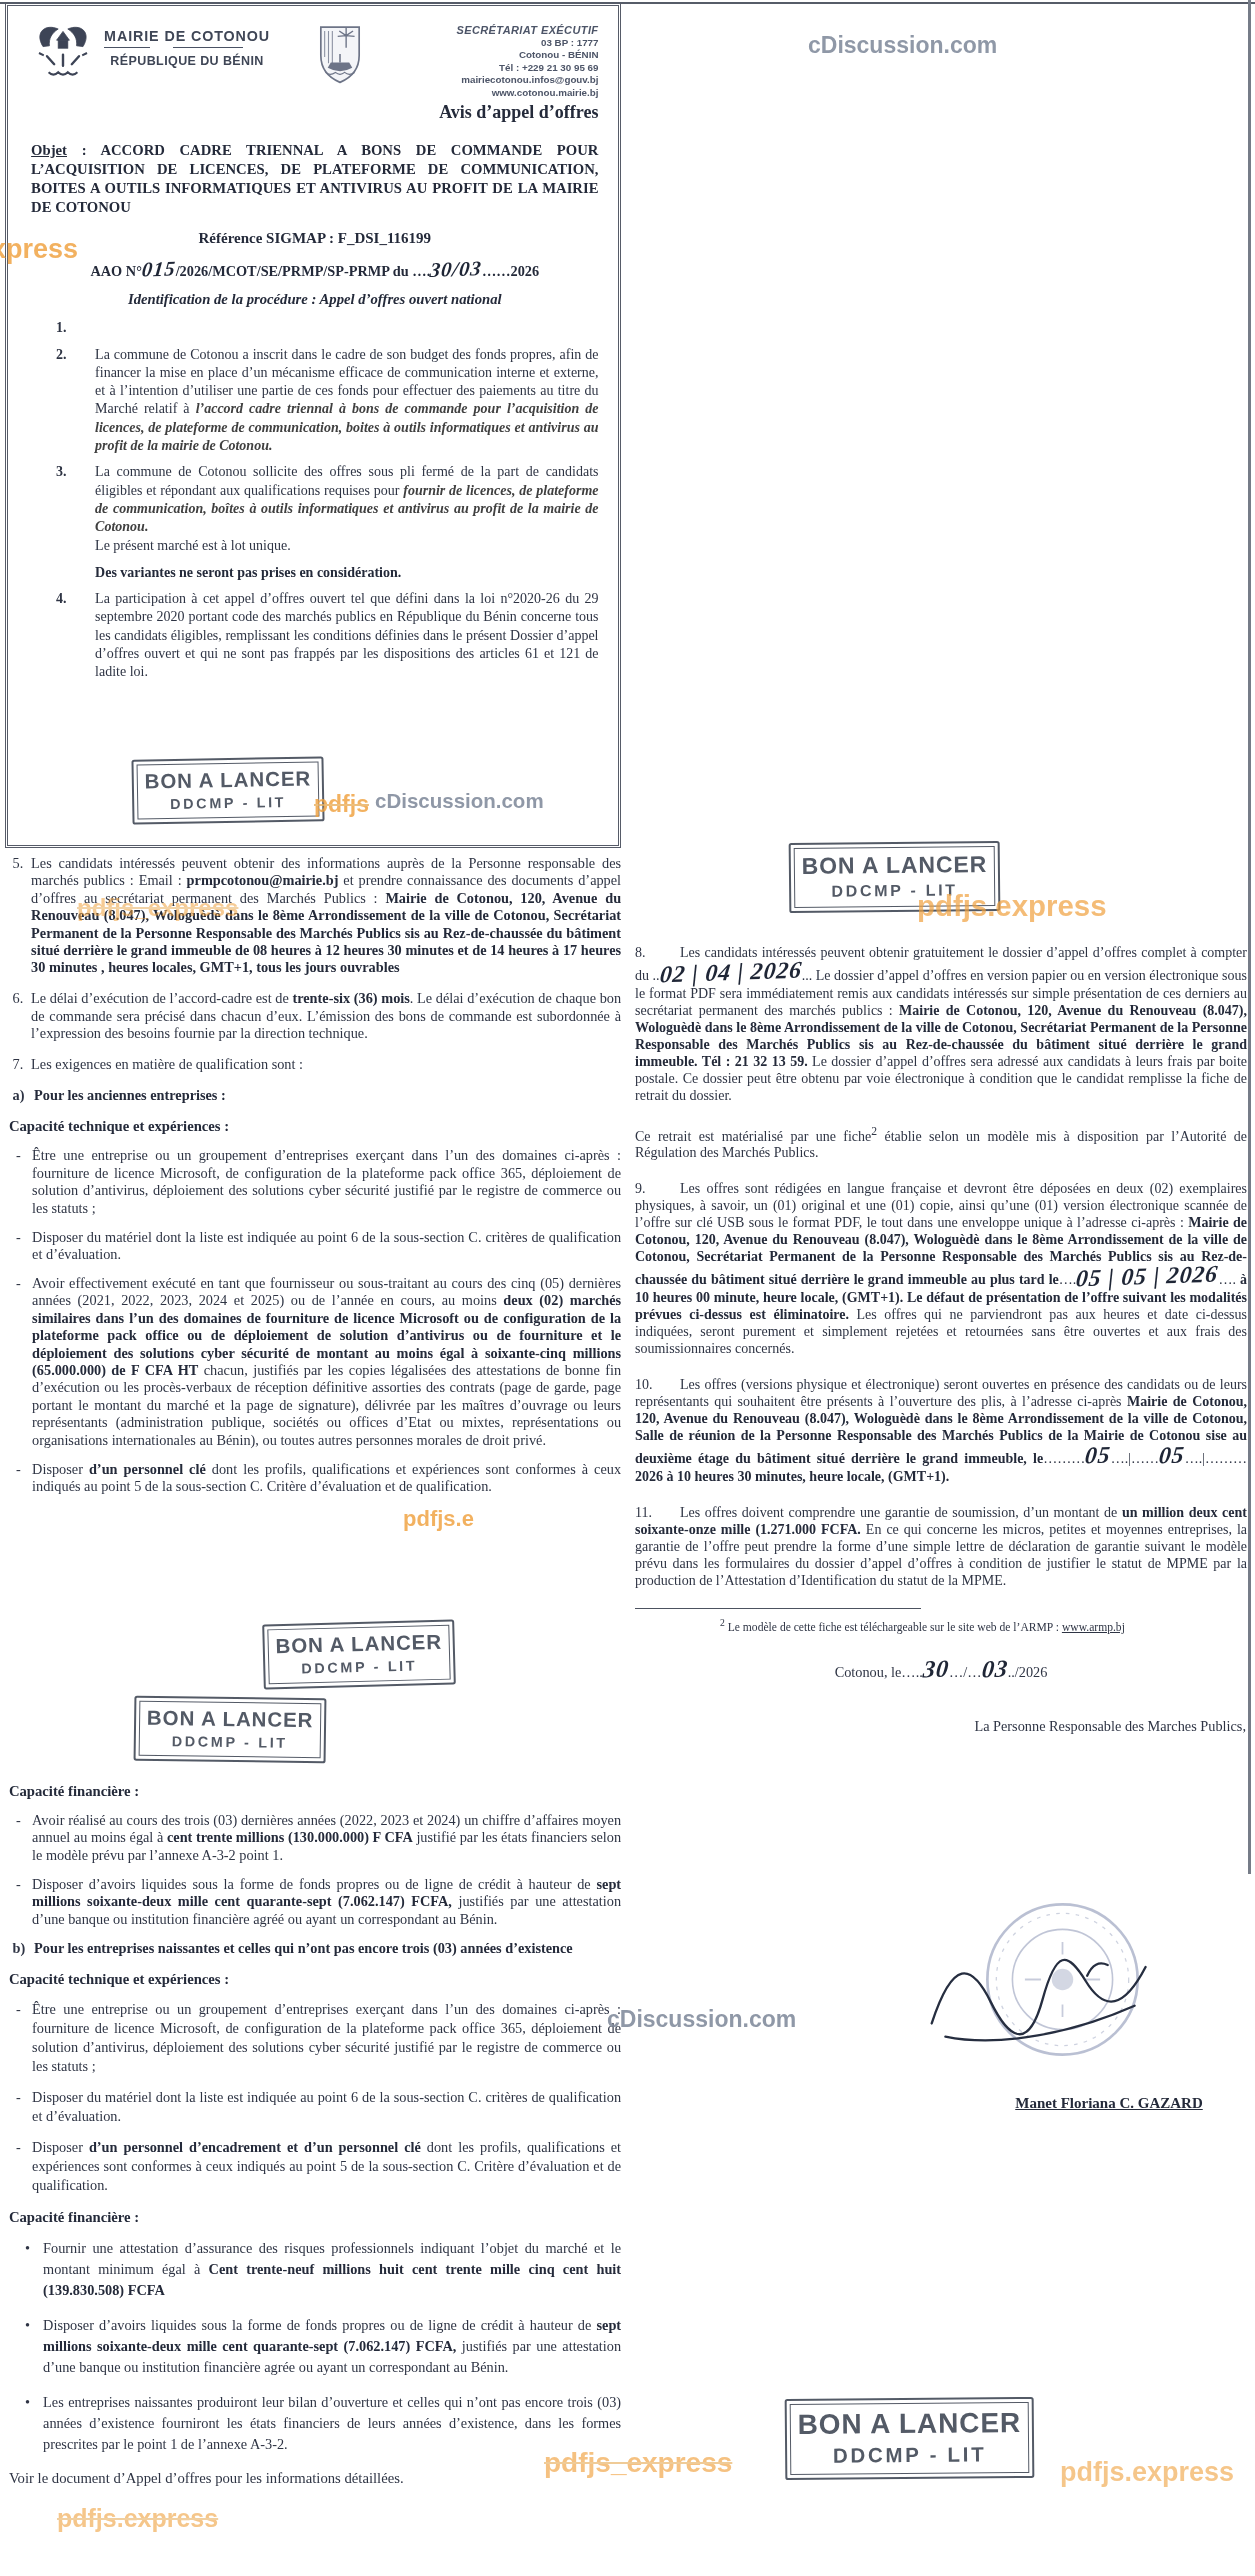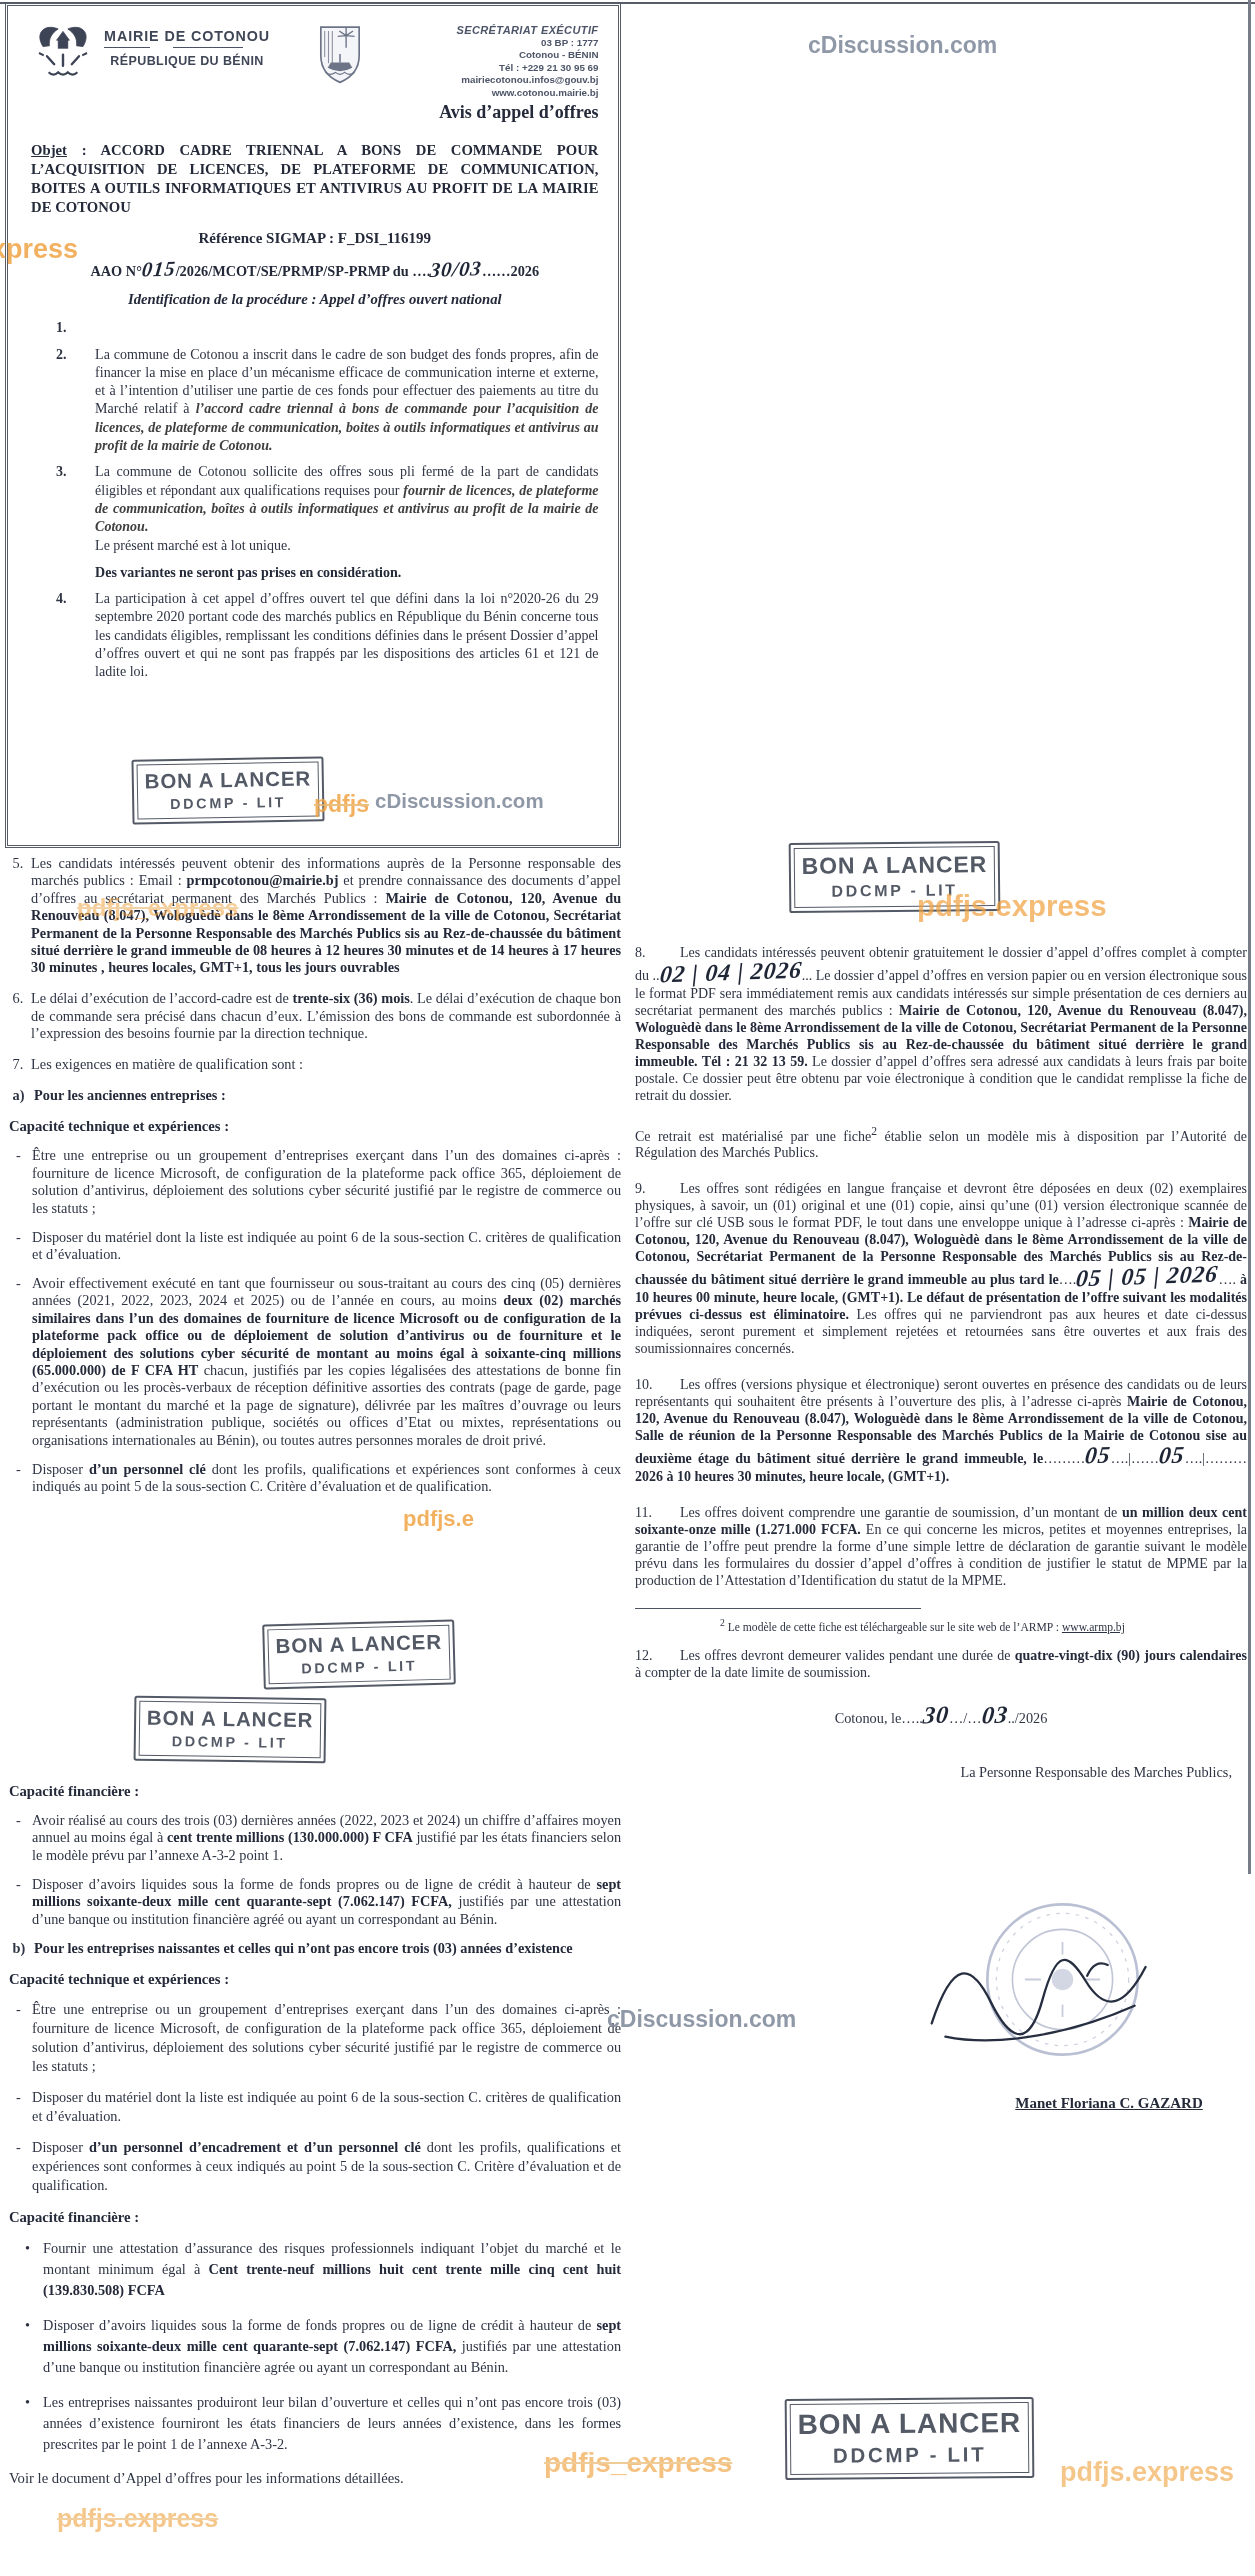--- a/index.html
+++ b/index.html
@@ -89,21 +89,21 @@
   .xloose{line-height:21px;}
   .lfooter{margin-top:12.5px;font-size:14.7px;margin-left:1.8px;}
 
   
   .colr{position:absolute;left:635px;top:944px;width:612px;font-size:14px;line-height:17px;}
   .rp{margin-bottom:19px;}
   .rno{display:inline-block;width:45px;}
   .fn-rule{width:286px;border-top:1.8px solid #4c5260;margin:0 0 7.1px 0;}
   .fnote{font-size:11.6px;margin-left:85px;margin-bottom:12px;line-height:14.3px;}
   .dateline{margin-top:21.4px;text-align:center;font-size:14.3px;}
-  .sigtitle{margin-top:37px;text-align:right;font-size:14.3px;padding-right:15px;}
+  .sigtitle{margin-top:37px;text-align:right;font-size:14.3px;padding-right:1px;}
   .signame{position:absolute;left:962px;top:2095px;width:294px;text-align:center;
     font-size:15px;font-weight:bold;text-decoration:underline;color:#242a3a;}
   .roundstamp{position:absolute;left:982px;top:1899px;opacity:.75;}
   .sigsvg{position:absolute;left:910px;top:1926px;transform:rotate(-5deg);}
 </style>
 </head>
 <body>
 
 <div class="edge-top"></div>
 <div class="edge-right"></div>
@@ -311,21 +311,20 @@
 
   <p class="rp j"><span class="rno">9.</span><span>Les offres sont rédigées en langue française et devront être déposées en deux (02) exemplaires physiques, à savoir, un (01) original et une (01) copie, ainsi qu’une (01) version électronique scannée de l’offre sur clé USB sous le format PDF, le tout dans une enveloppe unique à l’adresse ci-après : </span><span class="b">Mairie de Cotonou, 120, Avenue du Renouveau (8.047), Wologuèdè dans le 8ème Arrondissement de la ville de Cotonou, Secrétariat Permanent de la Personne Responsable des Marchés Publics sis au Rez-de-chaussée du bâtiment situé derrière le grand immeuble au plus tard le</span><span>….</span><span class="hw hw-lg">05 | 05 | 2026</span><span>….</span><span class="b"> à 10 heures 00 minute, heure locale, (GMT+1). Le défaut de présentation de l’offre suivant les modalités prévues ci-dessus est éliminatoire.</span><span> Les offres qui ne parviendront pas aux heures et date ci-dessus indiquées, seront purement et simplement rejetées et retournées sans être ouvertes et aux frais des soumissionnaires concernés.</span></p>
 
   <p class="rp j"><span class="rno">10.</span><span>Les offres (versions physique et électronique) seront ouvertes en présence des candidats ou de leurs représentants qui souhaitent être présents à l’ouverture des plis, à l’adresse ci-après </span><span class="b">Mairie de Cotonou, 120, Avenue du Renouveau (8.047), Wologuèdè dans le 8ème Arrondissement de la ville de Cotonou, Salle de réunion de la Personne Responsable des Marchés Publics de la Mairie de Cotonou sise au deuxième étage du bâtiment situé derrière le grand immeuble, le</span><span>………</span><span class="hw hw-lg">05</span><span>….|……</span><span class="hw hw-lg">05</span><span>….|………</span><span class="b">2026  à 10 heures 30 minutes, heure locale, (GMT+1).</span></p>
 
   <p class="rp j"><span class="rno">11.</span><span>Les offres doivent comprendre une garantie de soumission, d’un montant de </span><span class="b">un million deux cent soixante-onze mille (1.271.000 FCFA.</span><span> En ce qui concerne les micros, petites et moyennes entreprises, la garantie de l’offre peut prendre la forme d’une simple lettre de déclaration de garantie suivant le modèle prévu dans les formulaires du dossier d’appel d’offres à condition de justifier le statut de MPME par la production de l’Attestation d’Identification du statut de la MPME.</span></p>
 
   <div class="fn-rule"></div>
   <p class="fnote"><sup>2</sup><span> Le modèle de cette fiche est téléchargeable sur le site web de l’ARMP : </span><span class="u">www.armp.bj</span></p>
 
-  <p class="rp j"><span class="rno">12.</span><span>Les offres devront demeurer valides pendant une durée de </span><span class="b">quatre-vingt-dix (90) jours calendaires</span><span> à compter de la date limite de soumission.</span></p>
 
   <p class="dateline"><span>Cotonou, le…..</span><span class="hw hw-lg">30</span><span>…/…</span><span class="hw hw-lg">03</span><span>../2026</span></p>
 
   <p class="sigtitle">La Personne Responsable des Marches Publics,</p>
 </div>
 
 <div class="wm wm-g" style="left:607px;top:2006px;font-size:23px">cDiscussion.com</div>
 
 <div class="roundstamp">
   <svg width="161" height="161" viewBox="0 0 180 180">

